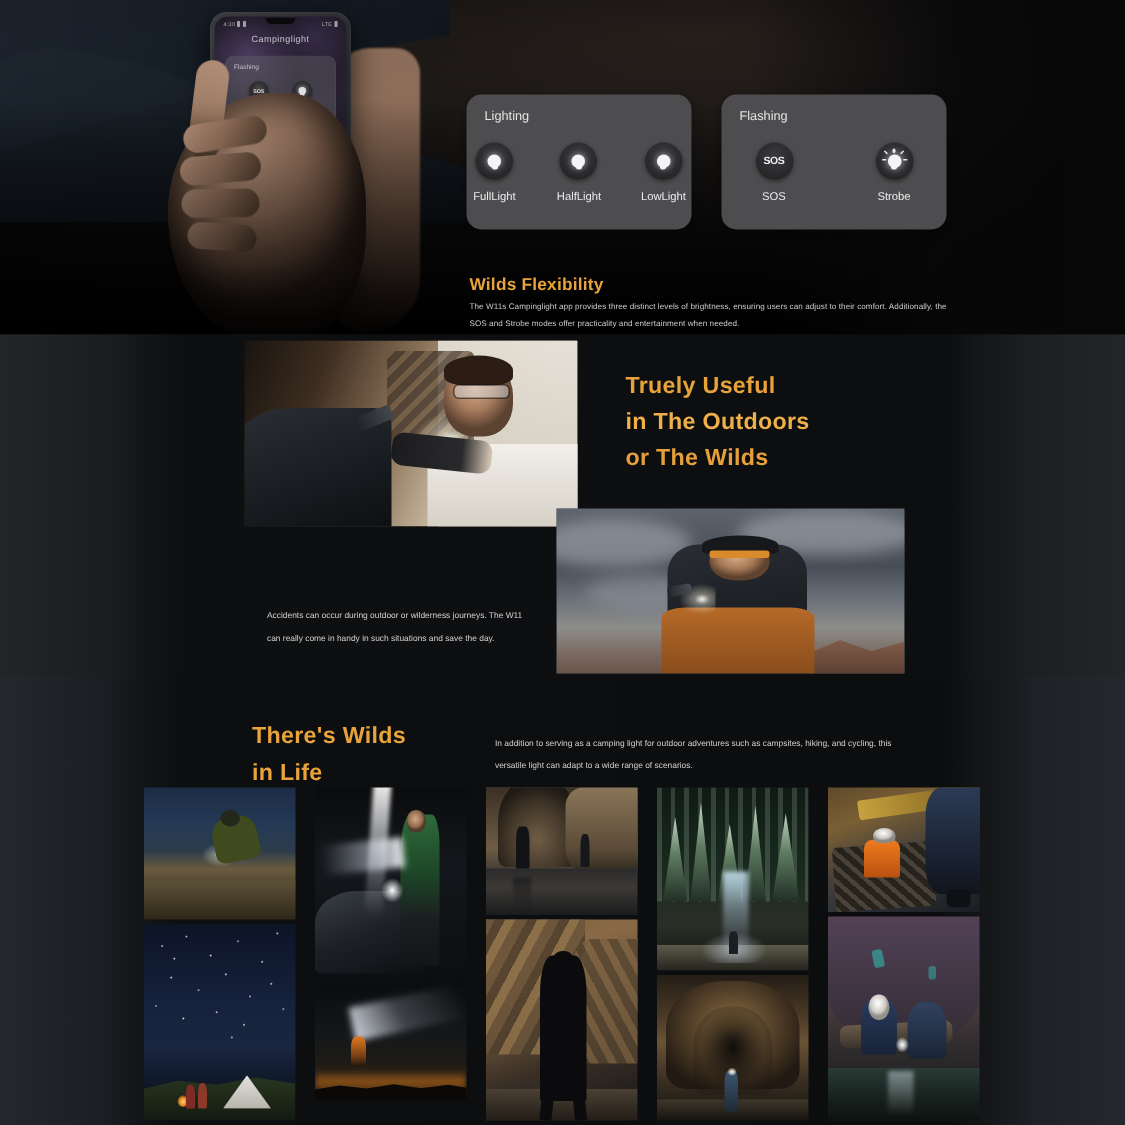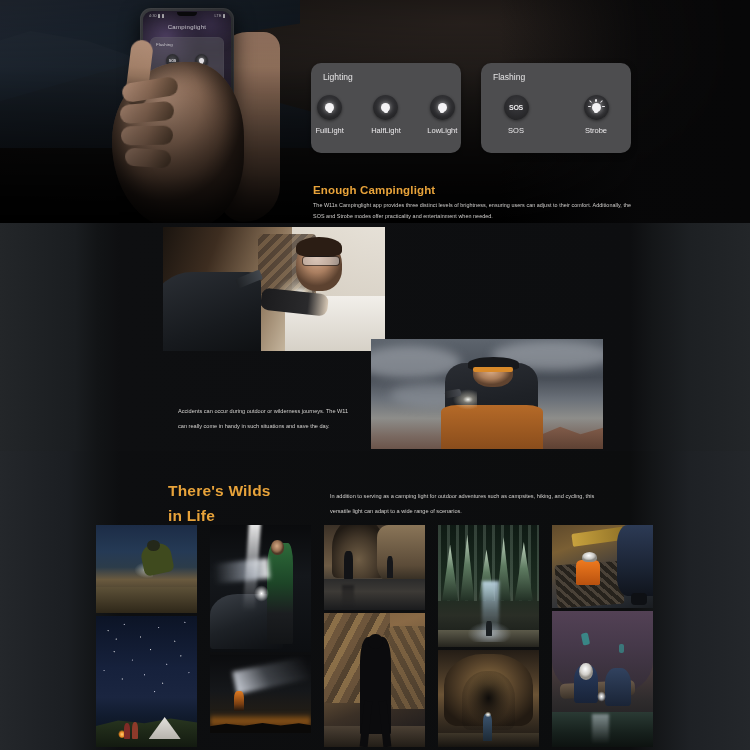--- a/index.html
+++ b/index.html
@@ -453,41 +453,46 @@
               <i class="ray" style="left:3.9px;top:-4px;width:1.2px;height:3px;"></i>
               <i class="ray" style="left:-2.5px;top:-2px;width:3px;height:1.2px;transform:rotate(45deg);"></i>
               <i class="ray" style="right:-2.5px;top:-2px;width:3px;height:1.2px;transform:rotate(-45deg);"></i>
             </span>
           </div>
           <div class="mc-label">Strobe</div>
         </div>
       </div>
     </div>
 
-    <h2 class="hero-h2">Enough Campinglight</h2>
+    <h2 class="hero-h2">Wilds Flexibility</h2>
     <p class="hero-p">The W11s Campinglight app provides three distinct levels of brightness, ensuring users can adjust to their comfort. Additionally, the SOS and Strobe modes offer practicality and entertainment when needed.</p>
   </section>
 
   <section class="sec2">
     <div class="sec2-bg"></div>
 
     <div class="img-mech">
       <div class="mech-bg"></div>
       <div class="mech-wall"></div>
       <div class="mech-coil"></div>
       <div class="mech-car"></div>
       <div class="mech-beam"></div>
       <div class="mech-flash"></div>
       <div class="mech-shirt"></div>
       <div class="mech-arm"></div>
       <div class="mech-head"></div>
       <div class="mech-hair"></div>
       <div class="mech-glass"></div>
     </div>
 
+    <h2 class="sec2-h">
+      <span class="l1">Truely Useful</span><br>
+      <span class="l2">in The Outdoors</span><br>
+      <span class="l3">or The Wilds</span>
+    </h2>
 
     <div class="img-hiker">
       <div class="hiker-sky"></div>
       <div class="cloud c1"></div>
       <div class="cloud c2"></div>
       <div class="cloud c3"></div>
       <div class="hiker-rocks"></div>
       <div class="hiker-body"></div>
       <div class="hiker-coat"></div>
       <div class="hiker-head"></div>

